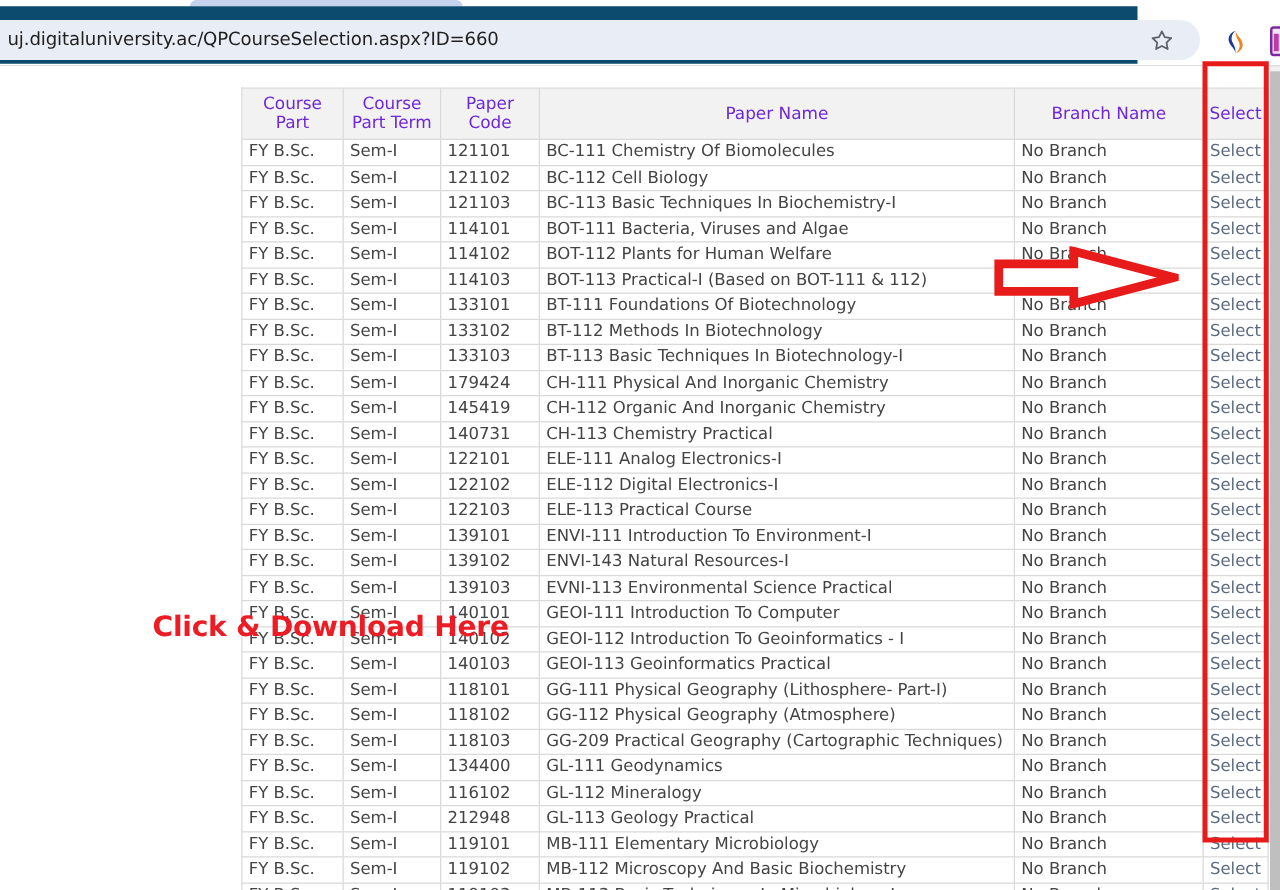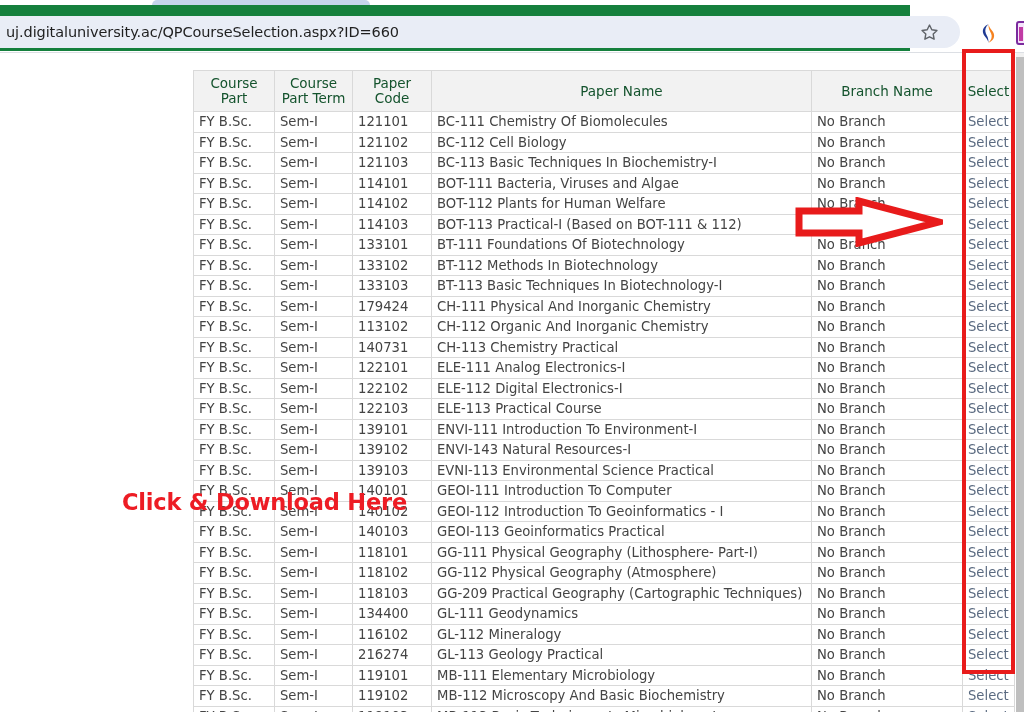--- a/index.html
+++ b/index.html
@@ -22,21 +22,21 @@
   .tab-strip {
     position: absolute; left: 0; top: 0; width: 1024px; height: 5px;
     background: #ffffff;
   }
   .tab-remnant {
     position: absolute; left: 152px; top: 0; width: 218px; height: 5px;
     background: #c5d4ec; border-top-left-radius: 8px; border-top-right-radius: 8px;
   }
   .toolbar {
     position: absolute; left: 0; top: 5px; width: 910px; height: 46px;
-    background: #15803d;
+    background: #0c4a6e;
   }
   .omnibox {
     position: absolute; left: -46px; top: 11px; width: 1006px; height: 32px;
     background: #e9edf6; border-radius: 16px;
     display: flex; align-items: center;
   }
   .omnibox-url {
     padding-left: 52px;
     font-family: "DejaVu Sans", sans-serif;
     font-size: 14.5px;
@@ -94,21 +94,21 @@
   table.course-table td {
     border: 1px solid #d9d9d9;
     font-family: "DejaVu Sans", sans-serif;
     color: #444444;
     vertical-align: middle;
   }
   table.course-table thead th {
     background: #f2f2f2;
     font-weight: normal;
     font-size: 13.5px;
-    color: #14532d;
+    color: #6d28d9;
     text-align: center;
     height: 41px;
     line-height: 15px;
     padding: 2px 4px;
   }
   table.course-table tbody td {
     height: 19.5px;
     font-size: 13.2px;
     padding: 0 0 0 5px;
     white-space: nowrap;
@@ -300,21 +300,21 @@
             <td>FY B.Sc.</td>
             <td>Sem-I</td>
             <td>179424</td>
             <td>CH-111 Physical And Inorganic Chemistry</td>
             <td>No Branch</td>
             <td class="cell-select"><a class="sel-link" href="#">Select</a></td>
           </tr>
           <tr>
             <td>FY B.Sc.</td>
             <td>Sem-I</td>
-            <td>113102</td>
+            <td>145419</td>
             <td>CH-112 Organic And Inorganic Chemistry</td>
             <td>No Branch</td>
             <td class="cell-select"><a class="sel-link" href="#">Select</a></td>
           </tr>
           <tr>
             <td>FY B.Sc.</td>
             <td>Sem-I</td>
             <td>140731</td>
             <td>CH-113 Chemistry Practical</td>
             <td>No Branch</td>
@@ -428,21 +428,21 @@
             <td>FY B.Sc.</td>
             <td>Sem-I</td>
             <td>116102</td>
             <td>GL-112 Mineralogy</td>
             <td>No Branch</td>
             <td class="cell-select"><a class="sel-link" href="#">Select</a></td>
           </tr>
           <tr>
             <td>FY B.Sc.</td>
             <td>Sem-I</td>
-            <td>216274</td>
+            <td>212948</td>
             <td>GL-113 Geology Practical</td>
             <td>No Branch</td>
             <td class="cell-select"><a class="sel-link" href="#">Select</a></td>
           </tr>
           <tr>
             <td>FY B.Sc.</td>
             <td>Sem-I</td>
             <td>119101</td>
             <td>MB-111 Elementary Microbiology</td>
             <td>No Branch</td>

